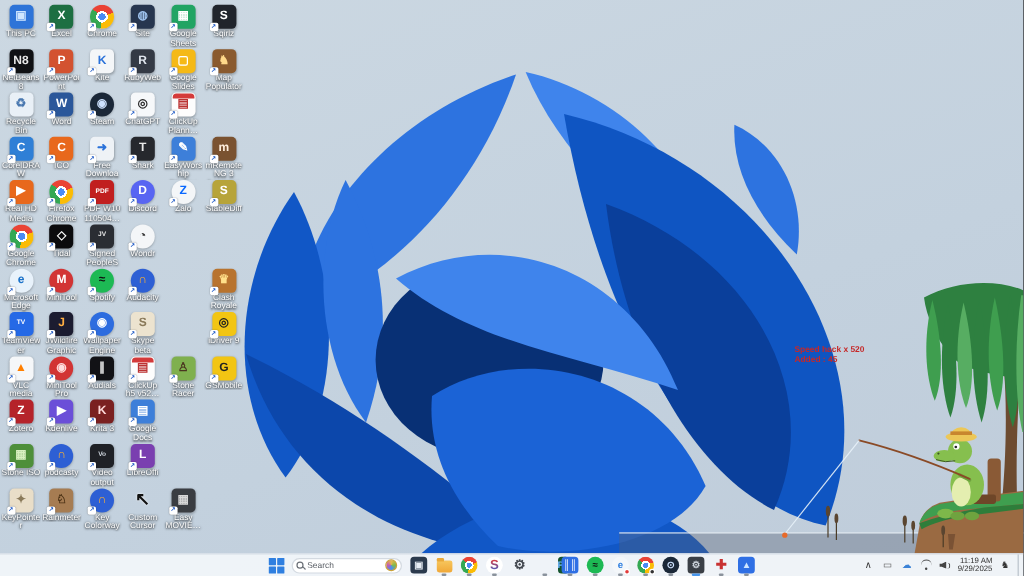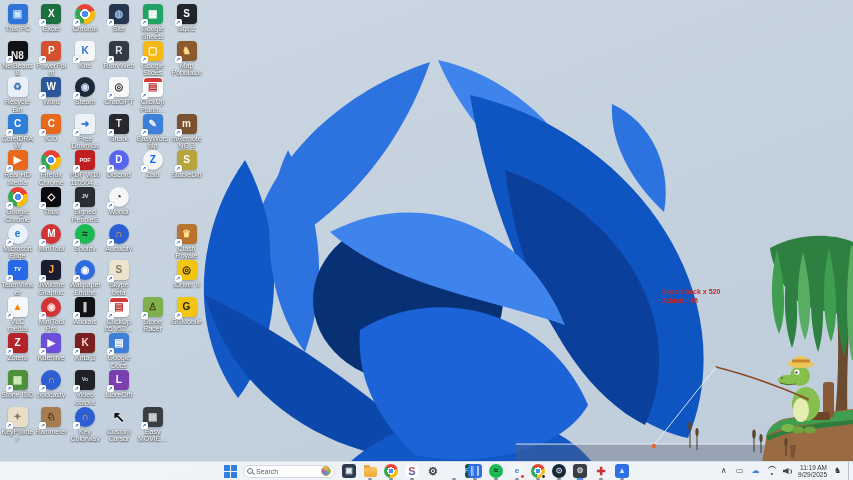--- a/index.html
+++ b/index.html
@@ -212,21 +212,21 @@
         <div class="dlab">Google Sheets</div>
       </div>
       <div class="dicon" style="left: 170px; top: 4px;">
         <div class="tile" style="background: rgb(32, 36, 43);">
           <span class="g">S</span>
           <span class="sc">↗</span>
         </div>
         <div class="dlab">Sqirlz</div>
       </div>
       <div class="dicon" style="left: 1px; top: 40.6px;">
-        <div class="tile" style="background: rgb(16, 17, 20); align-items: flex-end;">
+        <div class="tile" style="background: rgb(16, 17, 20);">
           <span class="g" style="color: rgb(232, 232, 232);">N8</span>
           <span class="sc">↗</span>
         </div>
         <div class="dlab">NetBeans 8</div>
       </div>
       <div class="dicon" style="left: 34.8px; top: 40.6px;">
         <div class="tile" style="background: rgb(211, 82, 48);">
           <span class="g">P</span>
           <span class="sc">↗</span>
         </div>

